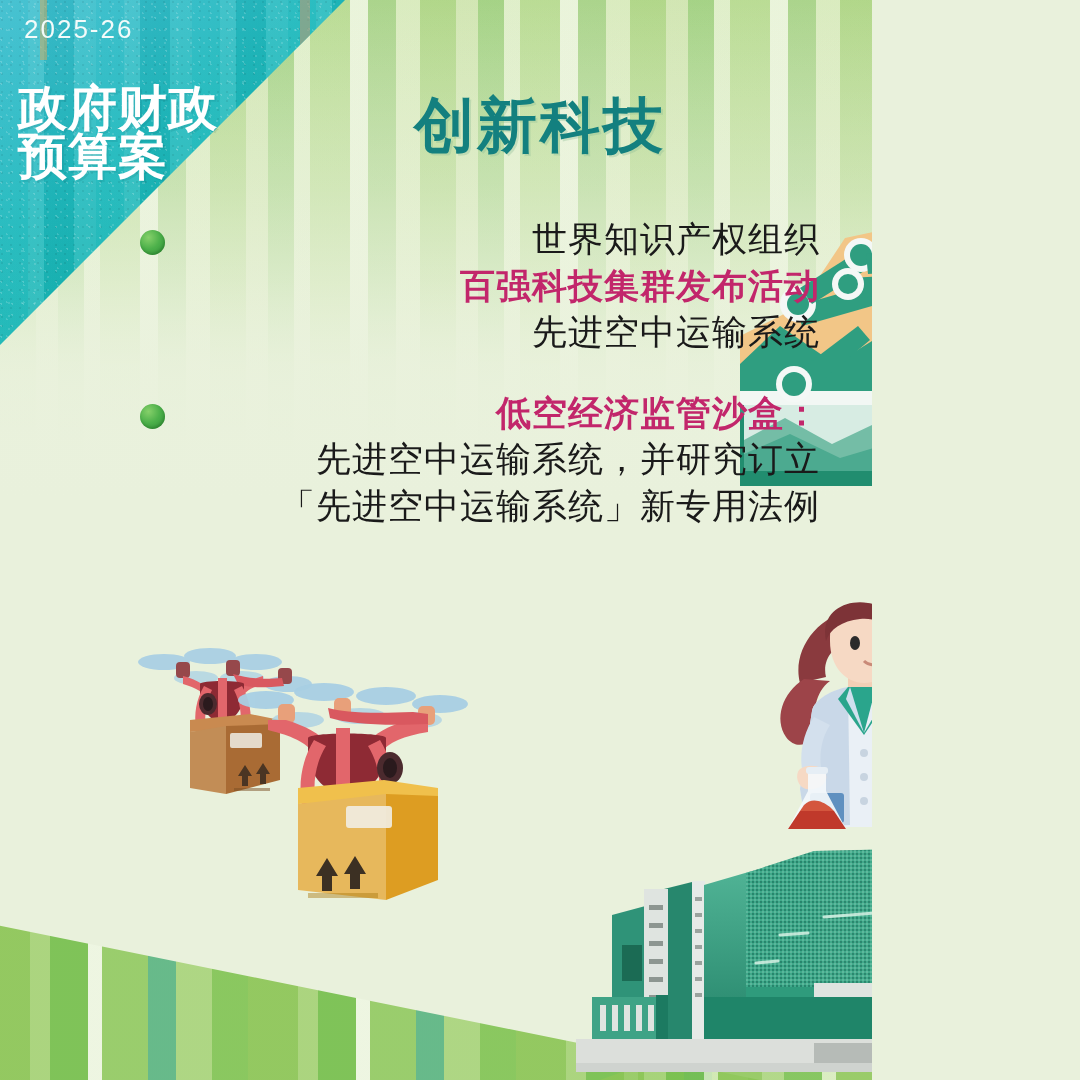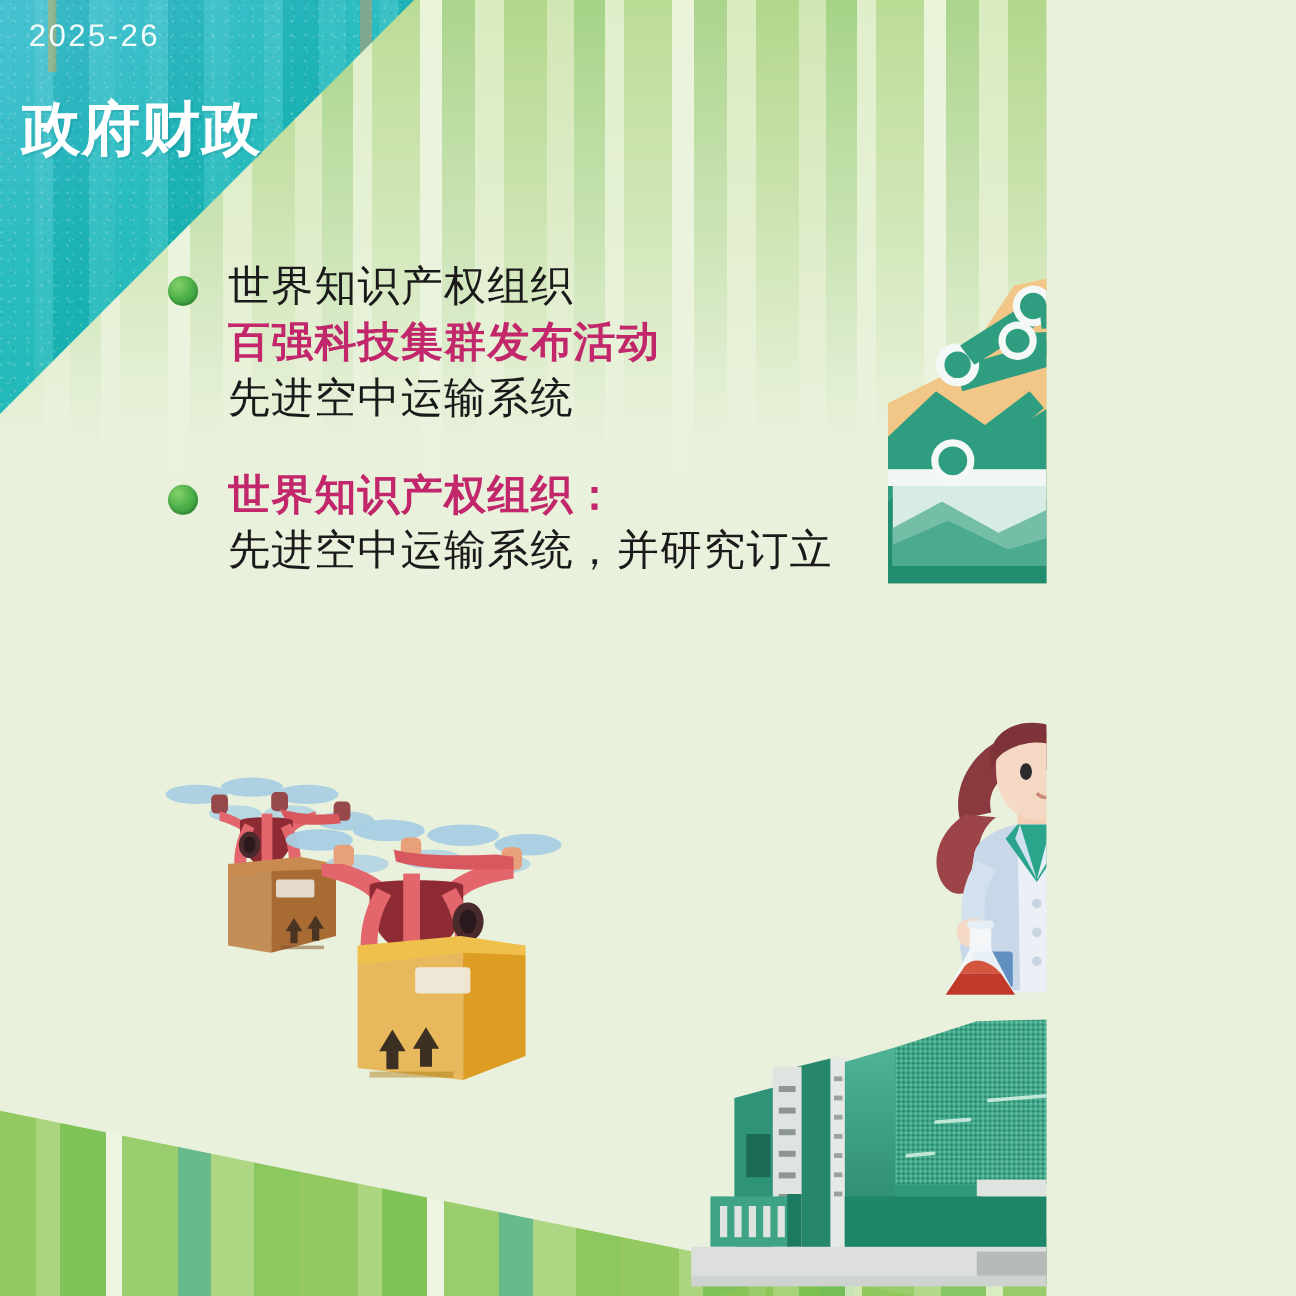--- a/index.html
+++ b/index.html
@@ -137,21 +137,21 @@
   .headline {
     position:absolute; left:0; top:86px; width:1080px;
     text-align:center; z-index:15;
     font-size:60px; font-weight:bold; color:#13807f;
     letter-spacing:3px;
     text-shadow:2px 2px 0 rgba(140,190,150,0.35);
   }
 
   
   .bullets { position:absolute; left:140px; top:216px; z-index:15; width:680px; }
-  .bullet { position:relative; padding-left:50px; margin-bottom:34px; }
+  .bullet { position:relative; padding-left:50px; margin-bottom:34px;text-align:right; }
   .dot {
     position:absolute; left:0; top:14px;
     width:25px; height:25px; border-radius:50%;
     background:
       radial-gradient(circle at 34% 30%, #86d06a 0%, #4cb04a 48%, #35963c 100%);
     box-shadow:inset -1px -2px 3px rgba(0,60,0,.25);
   }
   .line {
     font-size:35px; line-height:1.33; color:#1a1a1a;
     white-space:nowrap; letter-spacing:1px;
@@ -185,36 +185,39 @@
   <div class="bottom-band2"></div>
 
   <div class="banner">
     <div class="banner-tex"></div>
     <div class="banner-ochre"></div>
     <div class="banner-ochre2"></div>
   </div>
   <div class="banner-year">2025-26</div>
   <div class="banner-title">
     <div>政府财政</div>
+    <div>预算案</div>
   </div>
 
+  <div class="headline">创新科技</div>
 
   <div class="bullets">
 
     <div class="bullet">
       <div class="dot"></div>
       <div class="line">世界知识产权组织</div>
       <div class="line hi">百强科技集群发布活动</div>
       <div class="line">先进空中运输系统</div>
     </div>
 
     <div class="bullet">
       <div class="dot"></div>
-      <div class="line hi">世界知识产权组织：</div>
+      <div class="line hi">低空经济监管沙盒：</div>
       <div class="line">先进空中运输系统，并研究订立</div>
+      <div class="line">「先进空中运输系统」新专用法例</div>
     </div>
 
   </div>
 
   <div class="factory">
     <svg width="378" height="300" viewBox="0 0 378 300">
 
       <path d="M0 300 L0 150 L60 120 L105 52 L190 34 L265 88 L300 48 L378 62 L378 300 Z" fill="#f2c687"></path>
       <path d="M180 300 L180 120 L250 86 L300 50 L378 64 L378 300 Z" fill="#eebd78" opacity="0.75"></path>
 

